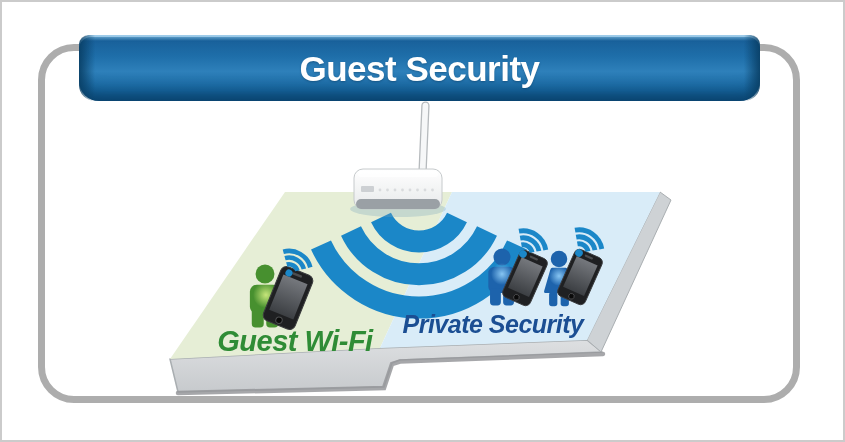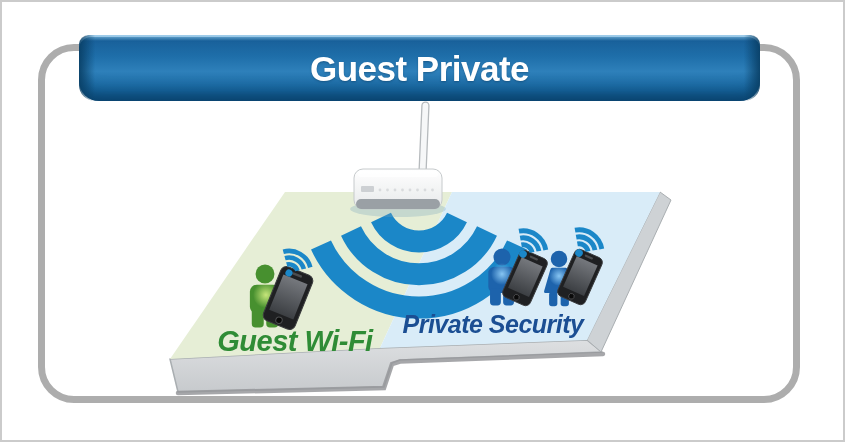--- a/index.html
+++ b/index.html
@@ -29,21 +29,21 @@
   .zone-label.private{left:371px;top:308px;width:240px;font-size:25px;color:#1b4e93;}
 </style>
 </head>
 <body>
 
 <div class="canvas">
 
   <div class="frame"></div>
 
   <div class="banner">
-    <span class="banner-title">Guest Private</span>
+    <span class="banner-title">Guest Security</span>
   </div>
 
   <svg class="diagram" width="845" height="442" viewBox="0 0 845 442">
     <defs>
       <linearGradient id="routerGrad" x1="0" y1="0" x2="0" y2="1">
         <stop offset="0" stop-color="#ffffff"></stop>
           <stop offset="1" stop-color="#e7e9ea"></stop>
       </linearGradient>
       <linearGradient id="frontGrad" x1="0" y1="0" x2="0" y2="1">
         <stop offset="0" stop-color="#dddfe1"></stop>

